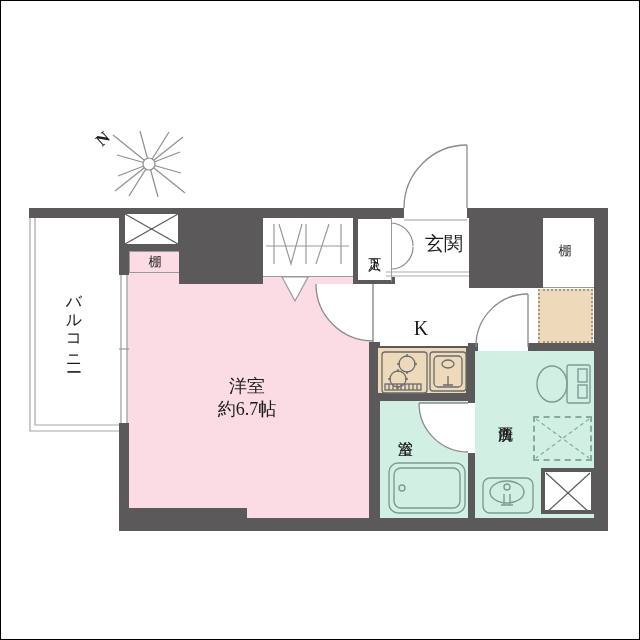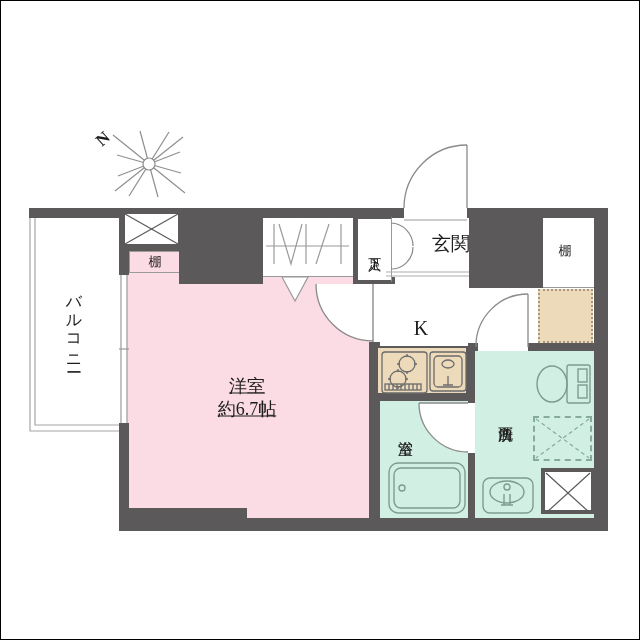--- a/index.html
+++ b/index.html
@@ -170,28 +170,28 @@
       <path d="M447,375 V384 M442,384 H452"></path>
     </g>
   </svg>
 
   <div class="lbl" style="left:102px;top:138px;font-size:17px;font-weight:bold;transform:translate(-50%,-50%) rotate(-42deg);">N</div>
 
   <div class="lbl vert" style="left:73px;top:324px;font-size:16px;letter-spacing:2px;">バルコニー</div>
 
   <div class="lbl" style="left:154px;top:261px;font-size:13px;">棚</div>
 
-  <div class="lbl" style="left:246px;top:396px;font-size:18px;text-decoration:underline;">
+  <div class="lbl" style="left:246px;top:396px;font-size:18px;">
     <div>洋室</div>
     <div>約6.7帖</div>
   </div>
 
   <div class="lbl vert" style="left:373px;top:247px;font-size:13px;">下足入</div>
 
-  <div class="lbl" style="left:443px;top:243px;font-size:19px;margin-left:7px;">玄関</div>
+  <div class="lbl" style="left:443px;top:243px;font-size:19px;">玄関</div>
 
   <div class="lbl" style="left:420px;top:327px;font-size:20px;">K</div>
 
   <div class="lbl" style="left:564px;top:250px;font-size:13px;">棚</div>
 
   <div class="lbl vert" style="left:404px;top:428px;font-size:15px;">浴室</div>
 
   <div class="lbl vert" style="left:504px;top:414px;font-size:15px;">洗面所</div>
 </div>
 

